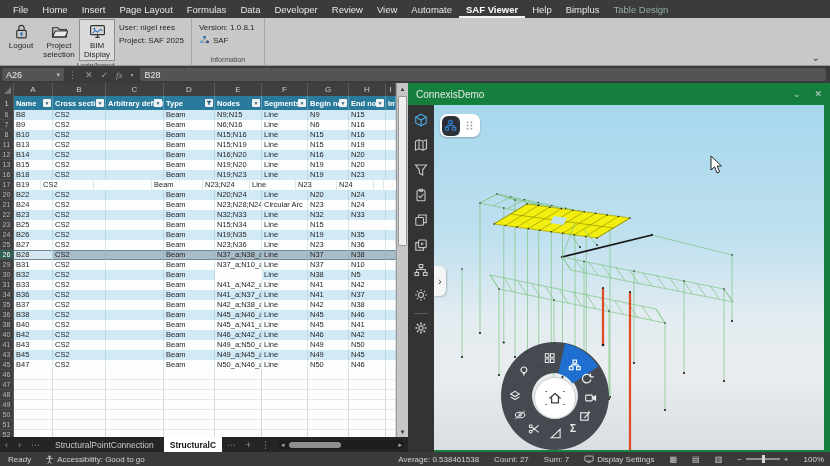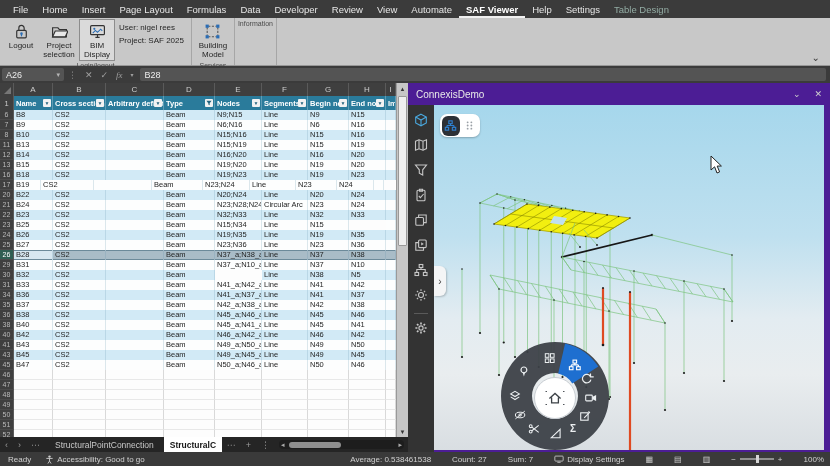--- a/index.html
+++ b/index.html
@@ -92,28 +92,28 @@
   .stab.active { background:#fff; color:#151515; font-weight:bold; max-width:58px; overflow:hidden; padding:0 6px; }
   .hscroll { flex:1; height:9px; margin:0 4px; background:#1d1d1d; border-radius:4px; position:relative; }
   .hscroll .thumb { position:absolute; left:10px; top:1.5px; width:52px; height:6px; background:#8f8f8f; border-radius:3px; }
   .hscroll .la,.hscroll .ra { position:absolute; top:0; font-size:7px; color:#aaa; line-height:9px; }
   .hscroll .la { left:2px; } .hscroll .ra { right:2px; }
 
   
   .statusbar { position:absolute; left:0; top:452px; width:830px; height:14px; background:#3a3a3a;
     color:#d2d2d2; font-size:8px; display:flex; align-items:center; }
   .statusbar .lft { display:flex; align-items:center; gap:14px; padding-left:8px; }
-  .statusbar .rgt { margin-left:auto; display:flex; align-items:center; gap:21px; padding-right:6px; }
+  .statusbar .rgt { margin-left:auto; display:flex; align-items:center; gap:15px; padding-right:6px; }
   .sicon { font-size:8px; color:#cfcfcf; }
   .zoomslider { display:flex; align-items:center; gap:4px; }
   .ztrack { width:34px; height:2px; background:#8f8f8f; position:relative; }
   .zthumb { position:absolute; left:16px; top:-3px; width:3px; height:8px; background:#d6d6d6; }
 
   
-  .panel { position:absolute; left:408px; top:83px; width:422px; height:369px; background:#4c1d95; }
+  .panel { position:absolute; left:408px; top:83px; width:422px; height:369px; background:#15803d; }
   .ptitle { height:22px; display:flex; align-items:center; color:#e8e8e8; font-size:10px; padding:0 8px; }
   .ptitle .picons { margin-left:auto; display:flex; gap:14px; color:#cfcfcf; font-size:9px; }
   .strip { position:absolute; left:0; top:22px; width:26px; bottom:0; background:#333;
     display:flex; flex-direction:column; align-items:center; padding-top:8px; gap:7px; }
   .strip .sdiv { width:14px; height:1px; background:#5a5a5a; }
   .viewport { position:absolute; left:26px; top:22px; width:390px; height:345px; overflow:hidden;
     background:linear-gradient(180deg,#a6d7ec 0%,#bfe0ef 38%,#e3ecf1 62%,#e9edef 78%,#d9dee2 100%); }
   .pill { position:absolute; left:6px; top:9px; width:40px; height:23px; background:#fff; border-radius:7px;
     display:flex; padding:1.5px; box-shadow:0 1px 2px rgba(0,0,0,.25); }
   .pillseg { width:19px; height:20px; border-radius:6px; display:flex; align-items:center; justify-content:center; }
@@ -136,21 +136,21 @@
         <div class="mtab">Insert</div>
         <div class="mtab">Page Layout</div>
         <div class="mtab">Formulas</div>
         <div class="mtab">Data</div>
         <div class="mtab">Developer</div>
         <div class="mtab">Review</div>
         <div class="mtab">View</div>
         <div class="mtab">Automate</div>
         <div class="mtab active">SAF Viewer</div>
         <div class="mtab">Help</div>
-        <div class="mtab">Settings</div>
+        <div class="mtab">Bimplus</div>
         <div class="mtab contextual">Table Design</div>
       </nav>
   </div>
 
   <div class="ribbon">
     <div class="rgroup">
       <div class="content">
         <div class="bigbtn">
           <svg width="17" height="17" viewBox="0 0 16 16">
               <rect x="3.5" y="7" width="9" height="7" rx="1" fill="none" stroke="#333" stroke-width="1.1"></rect>
@@ -178,34 +178,33 @@
         </div>
         <div class="infoblock">
           <span>User: nigel rees</span>
           <span>Project: SAF 2025</span>
         </div>
       </div>
       <div class="glabel">Login/logout</div>
     </div>
     <div class="rgroup">
       <div class="content">
-        <div class="bigbtn">
-          <svg width="17" height="17" viewBox="0 0 16 16">
-              <path d="M4 3h8M4 13h8M3 4v8M13 4v8" stroke="#555" stroke-width="1" stroke-dasharray="2 1.4" fill="none"></path>
-              <rect x="1.5" y="1.5" width="3" height="3" fill="#2a6db5"></rect>
-              <rect x="11.5" y="1.5" width="3" height="3" fill="#2a6db5"></rect>
-              <rect x="1.5" y="11.5" width="3" height="3" fill="#2a6db5"></rect>
-              <rect x="11.5" y="11.5" width="3" height="3" fill="#2a6db5"></rect>
-            </svg>
-          <span>Building Model</span>
+        <div class="verblock">
+          <span>Version: 1.0.8.1</span>
+          <span class="safline">
+            <svg width="11" height="11" viewBox="0 0 12 12">
+                <circle cx="6" cy="2.4" r="1.5" fill="#2a6db5"></circle>
+                <circle cx="2.6" cy="7.5" r="1.5" fill="#58a8dd"></circle>
+                <circle cx="9.4" cy="7.5" r="1.5" fill="#1f4f86"></circle>
+                <path d="M6 3.8 3.3 6.6M6 3.8l2.7 2.8M4 8h4" stroke="#777" stroke-width=".7"></path>
+              </svg>
+            <span>SAF</span>
+          </span>
         </div>
       </div>
-      <div class="glabel">Services</div>
-    </div>
-    <div class="rgroup">
       <div class="glabel">Information</div>
     </div>
     <div class="rgroup" style="border-right:none; flex:1">
         <div class="content"></div>
         <div class="glabel"></div>
       </div>
   </div>
   <div class="ribbon-collapse">⌄</div>
 
   <div class="fbar">

